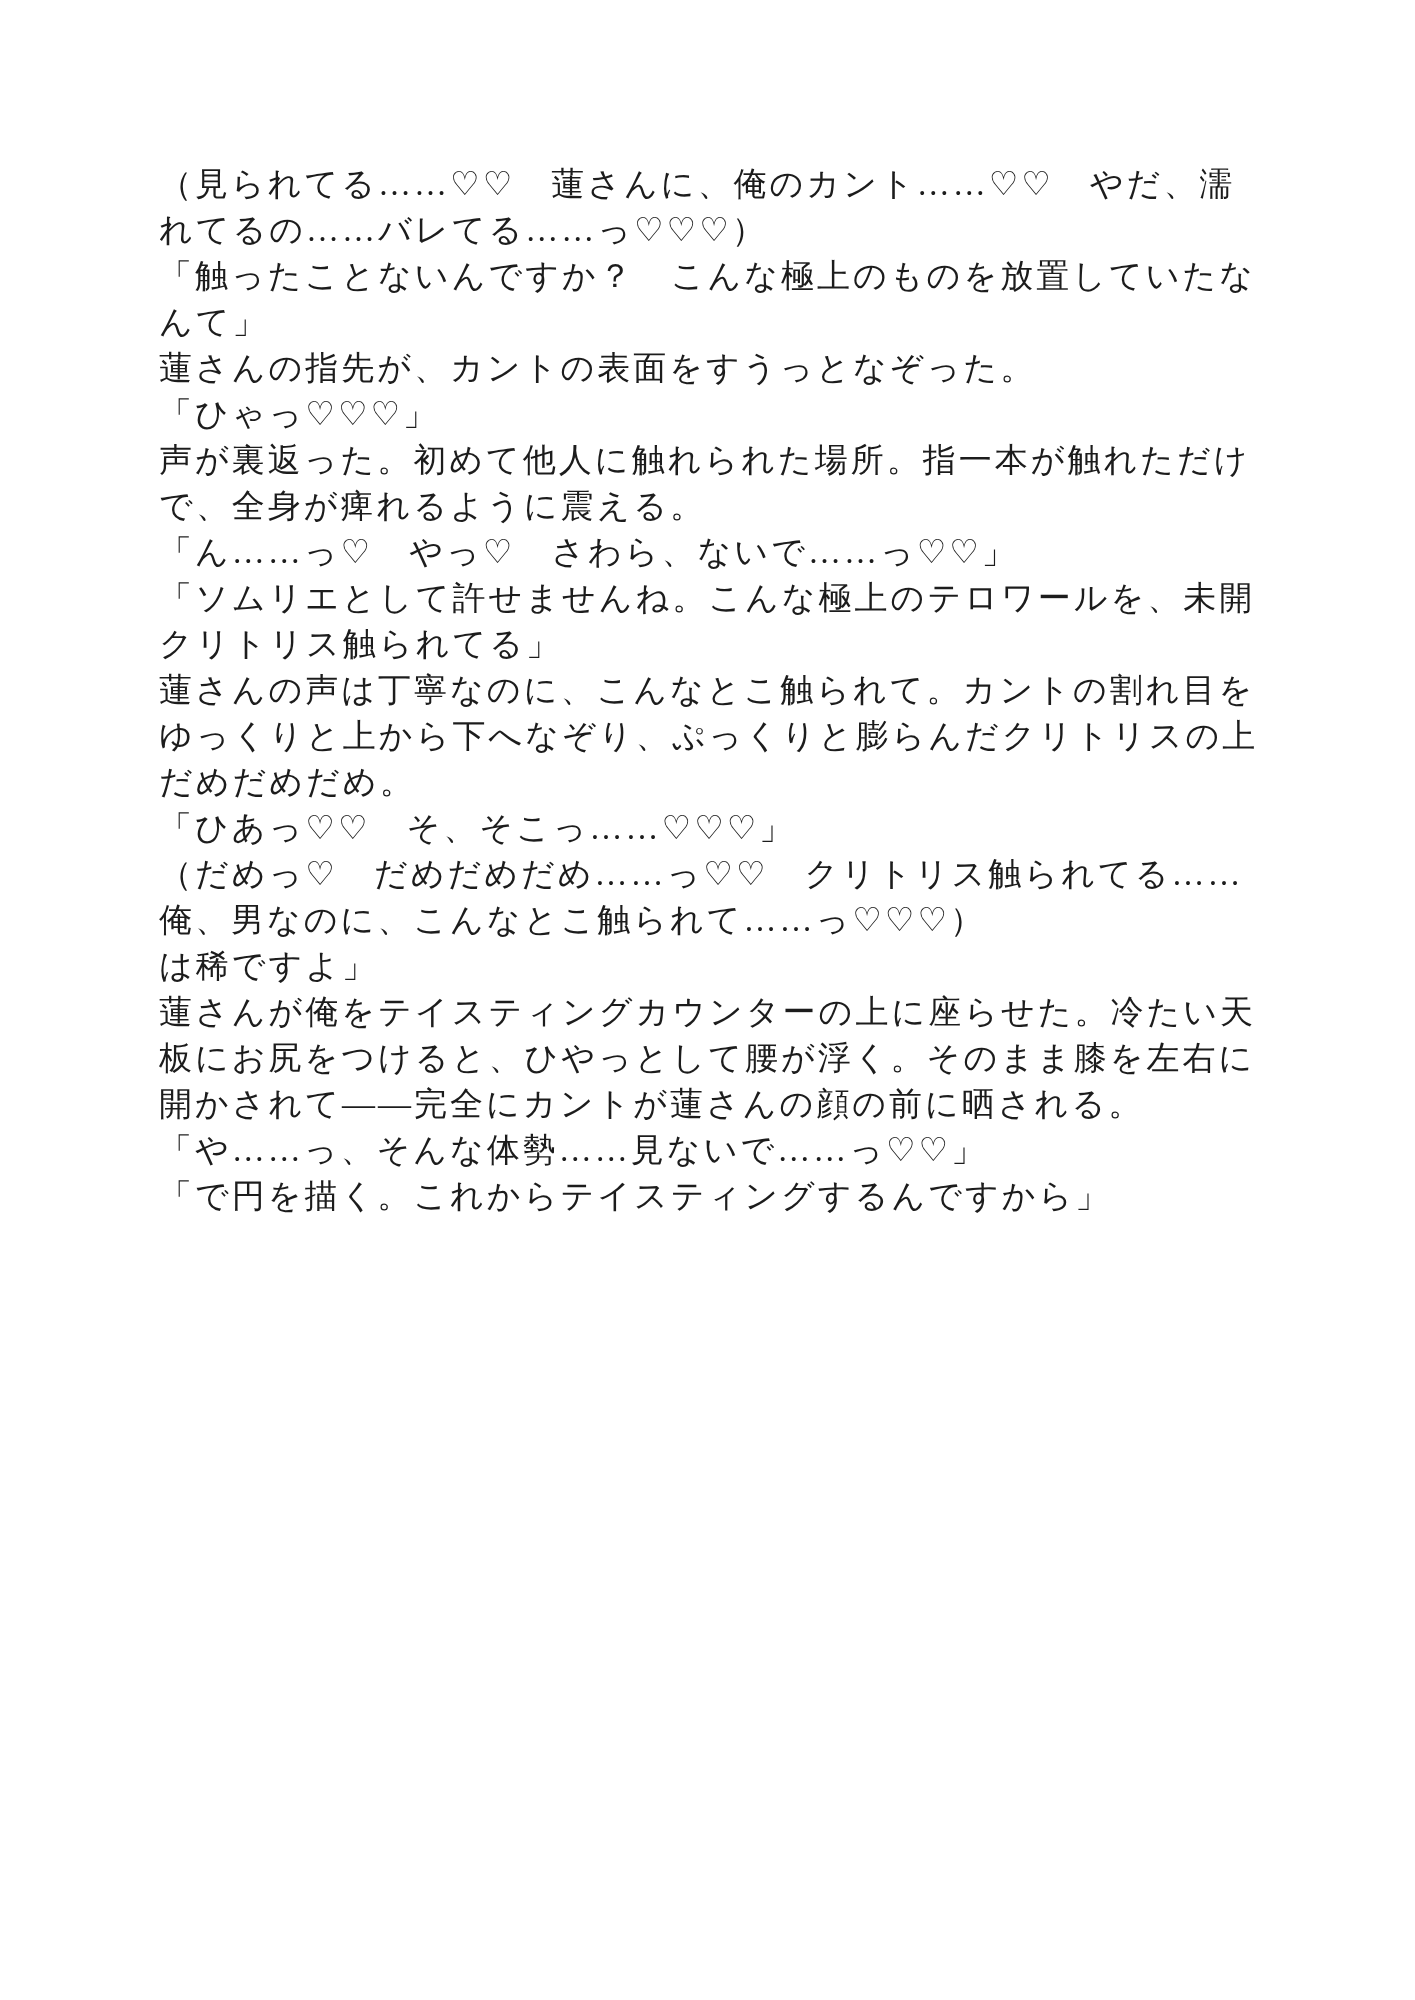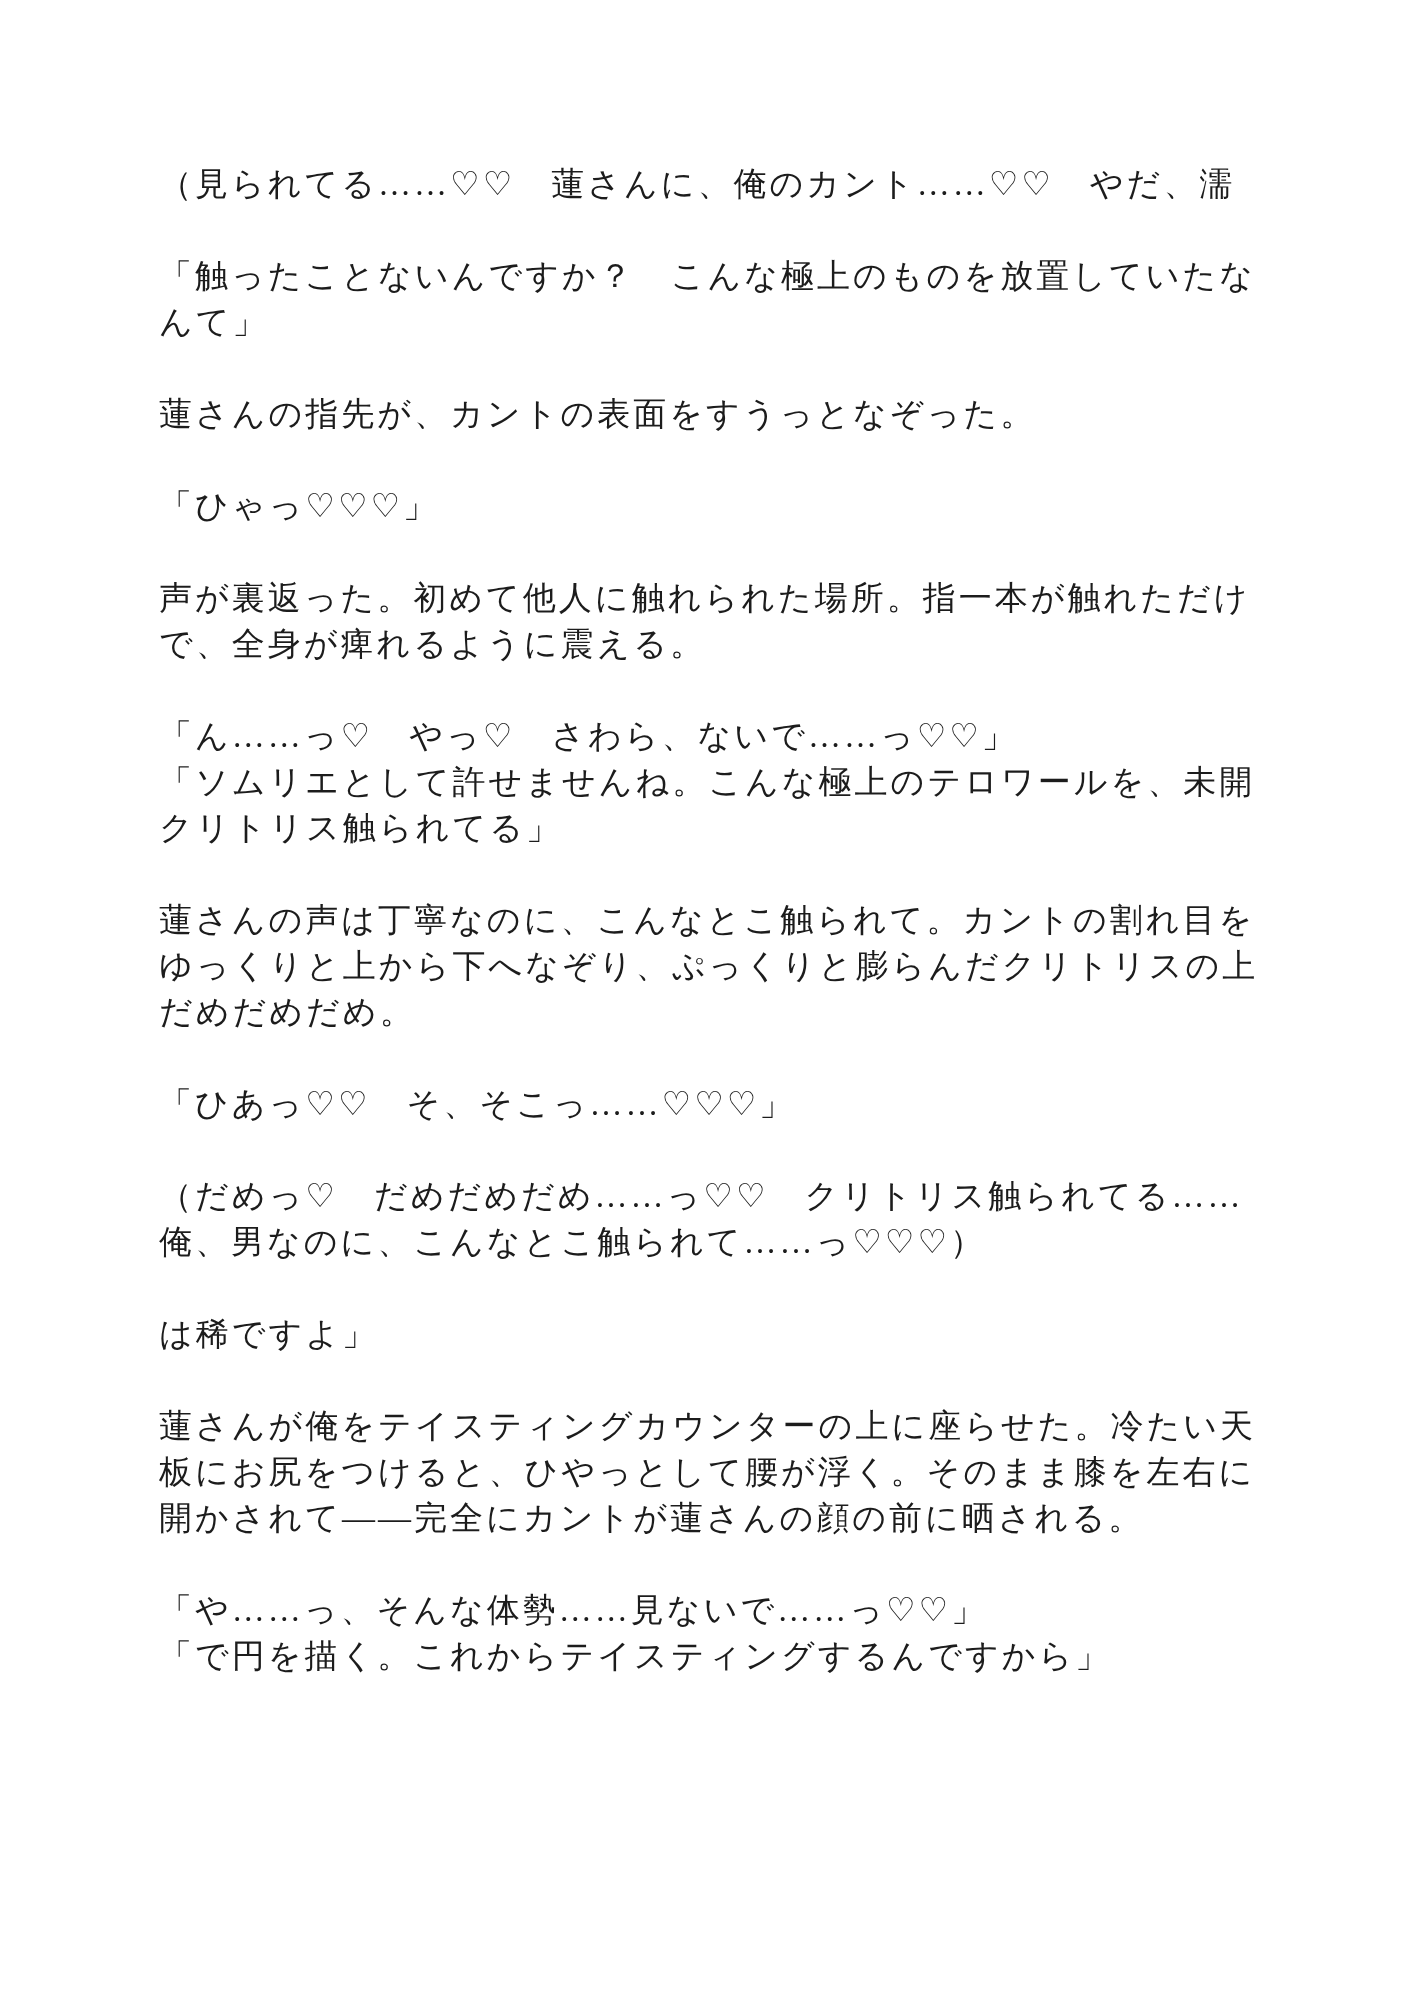--- a/index.html
+++ b/index.html
@@ -28,34 +28,35 @@
     left: 159px;
     top: 161px;
     width: 1102px;
     color: #1c1c1c;
     font-size: 33px;
     line-height: 46px;
     letter-spacing: 3px;
     font-weight: 400;
   }
   .block { margin: 0; }
-  .block + .block { margin-top: 46px; }
+  .block + .block { }
   .line {
     white-space: nowrap;
     text-align: left;
   }
 </style>
 </head>
 <body>
 
 <div class="page">
   <div class="text-column">
 
     <div class="block">
       <div class="line">（見られてる……♡♡　蓮さんに、俺のカント……♡♡　やだ、濡</div>
+      <div class="line">れてるの……バレてる……っ♡♡♡）</div>
     </div>
 
     <div class="block">
       <div class="line">「触ったことないんですか？　こんな極上のものを放置していたな</div>
       <div class="line">んて」</div>
     </div>
 
     <div class="block">
       <div class="line">蓮さんの指先が、カントの表面をすうっとなぞった。</div>
     </div>

